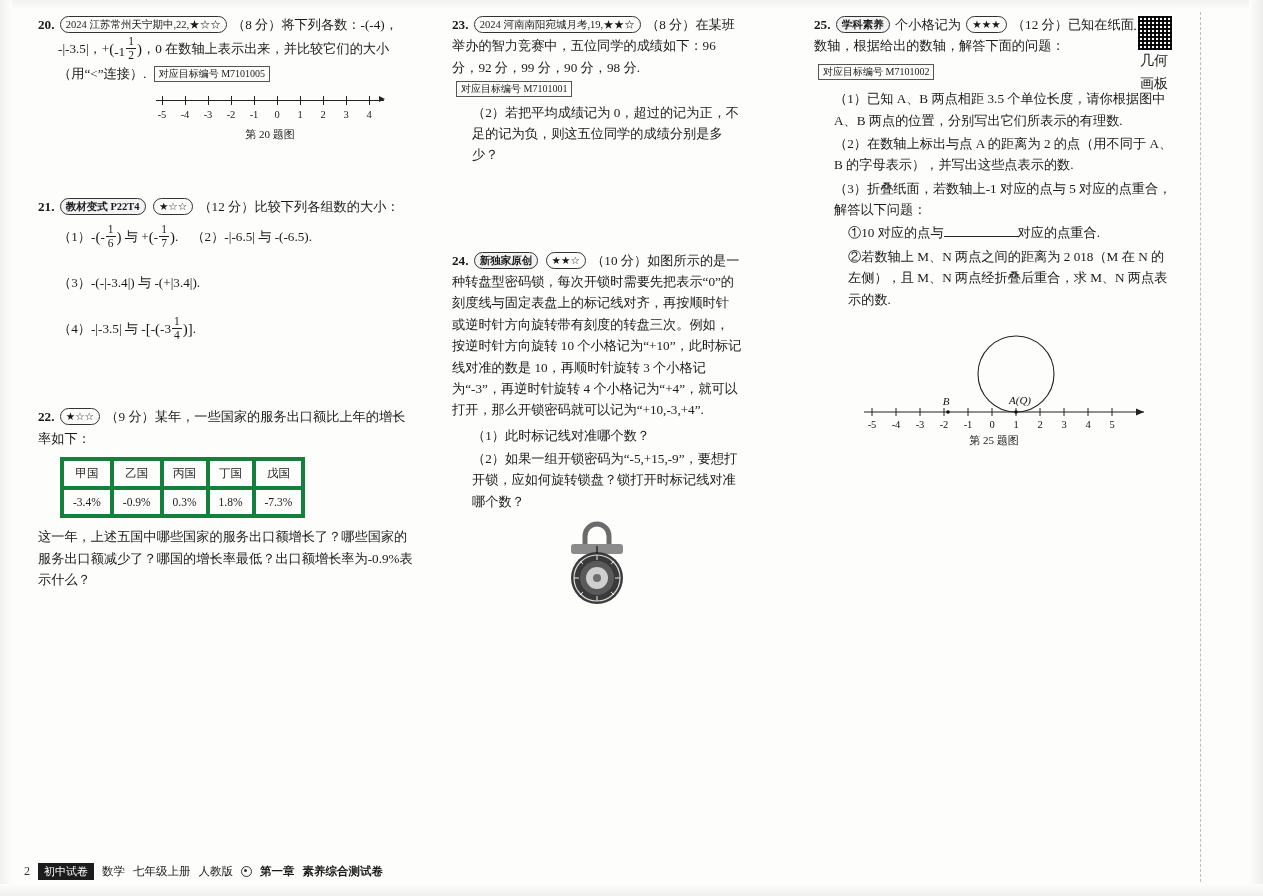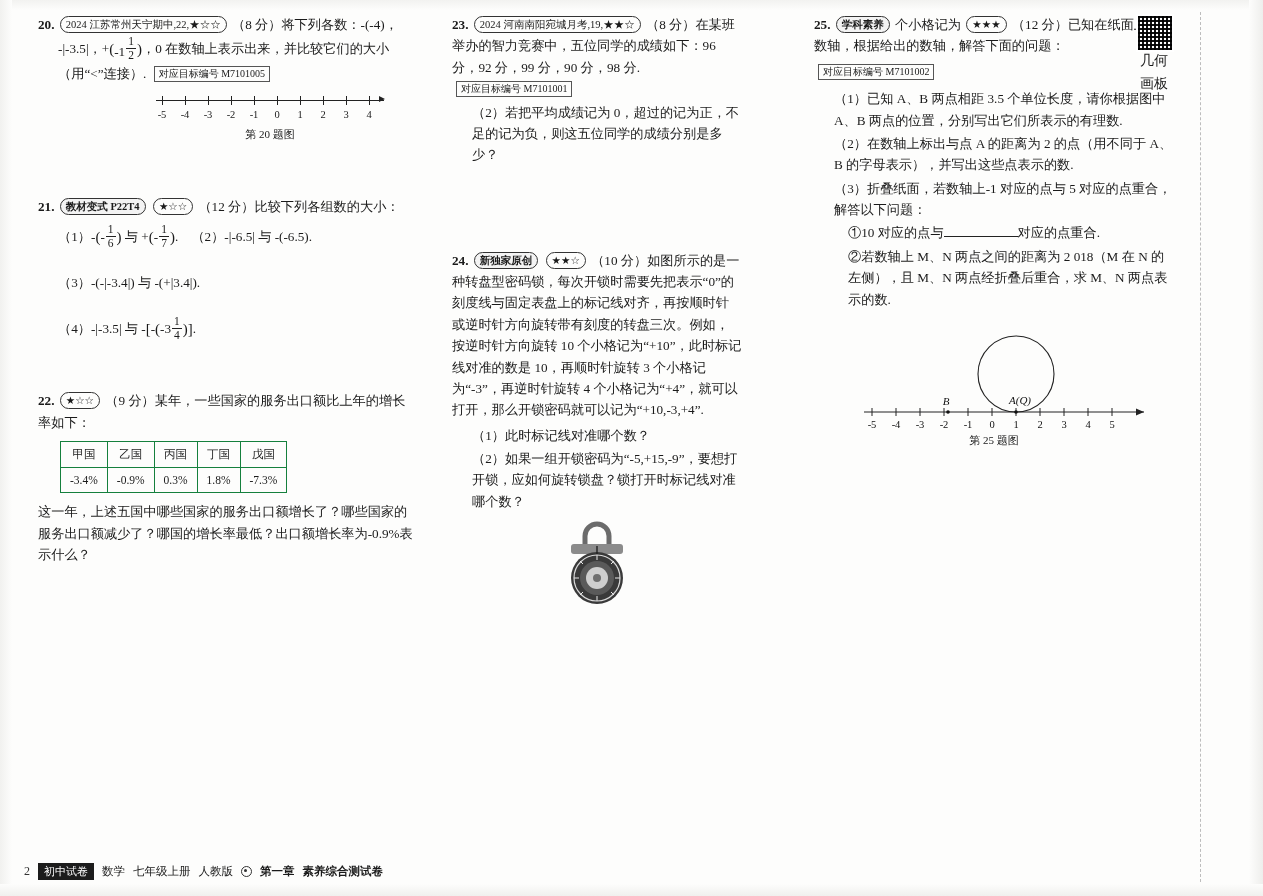--- a/index.html
+++ b/index.html
@@ -60,21 +60,21 @@
 
   
   .numline{position:relative;height:34px;margin:6px 0 2px 0;}
   .numline .axis{position:absolute;left:0;right:0;top:10px;height:1px;background:#222;}
   .numline .arrow{position:absolute;right:-1px;top:5.5px;width:0;height:0;border-left:6px solid #222;border-top:3.2px solid transparent;border-bottom:3.2px solid transparent;}
   .numline .tick{position:absolute;top:6px;width:1px;height:9px;background:#222;}
   .numline .lbl{position:absolute;top:16px;font-size:10.5px;transform:translateX(-50%);}
   .figcap{text-align:center;font-size:11px;margin-top:2px;}
 
   table.data{border-collapse:collapse;margin:8px 0 8px 22px;font-size:11.5px;}
-  table.data td,table.data th{border:1px solid #15803d;padding:3px 9px;text-align:center;font-weight:normal;}
+  table.data td,table.data th{border:4px solid #15803d;padding:3px 9px;text-align:center;font-weight:normal;}
 
   
   .lockwrap{position:relative;height:96px;margin-top:4px;}
   .lock{position:absolute;left:50%;transform:translateX(-50%);}
   
   .circfig{position:relative;height:120px;margin-top:6px;}
 
   .qr{
     position:absolute;right:0;top:0;width:34px;height:34px;
     background:
@@ -164,21 +164,21 @@
           &nbsp;&nbsp;&nbsp;（2）-|-6.5| 与 -(-6.5).
         </div>
         <div class="indent" style="margin-top:22px;">
           （3）-(-|-3.4|) 与 -(+|3.4|).
         </div>
         <div class="indent" style="margin-top:22px;">
           （4）-|-3.5| 与 -<span class="big">[</span>-<span class="big">(</span>-3<span class="frac"><span class="n">1</span><span class="d">4</span></span><span class="big">)</span><span class="big">]</span>.
         </div>
       </div>
 
-      <div class="q" style="margin-top:48px;">
+      <div class="q" style="margin-top:64px;">
         <span class="qnum">22.</span>
         <span class="tag">★☆☆</span>
         <span>（9 分）</span><span>某年，一些国家的服务出口额比上年的增长率如下：</span>
 
         <table class="data">
           <tbody>
               <tr>
             <td>甲国</td>
             <td>乙国</td>
             <td>丙国</td>

